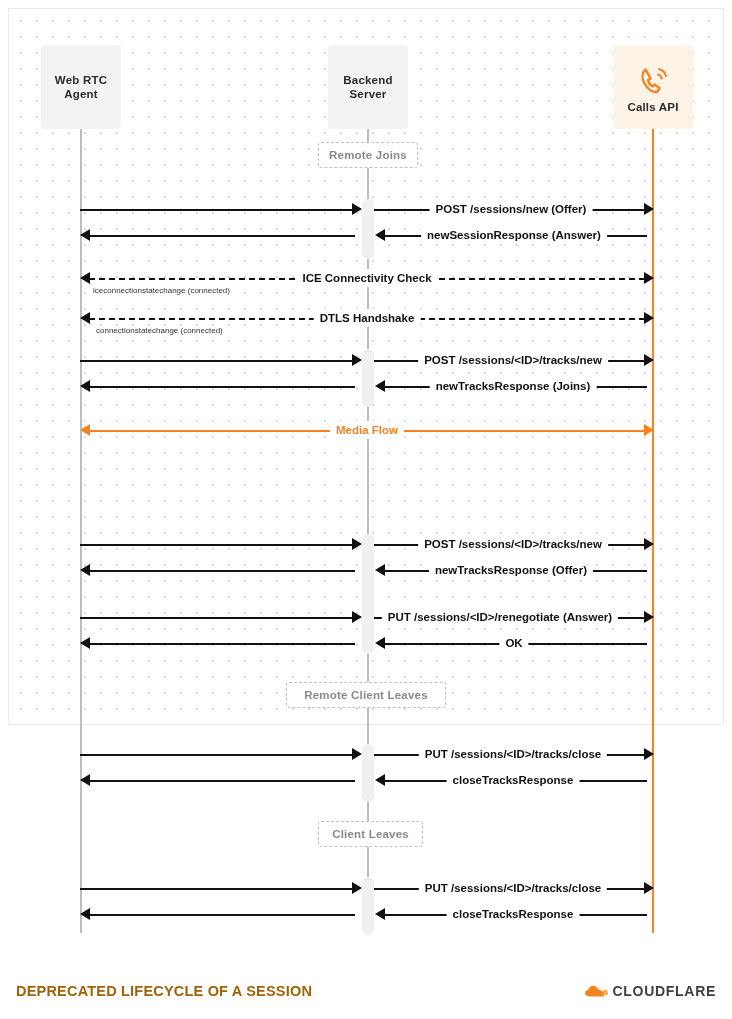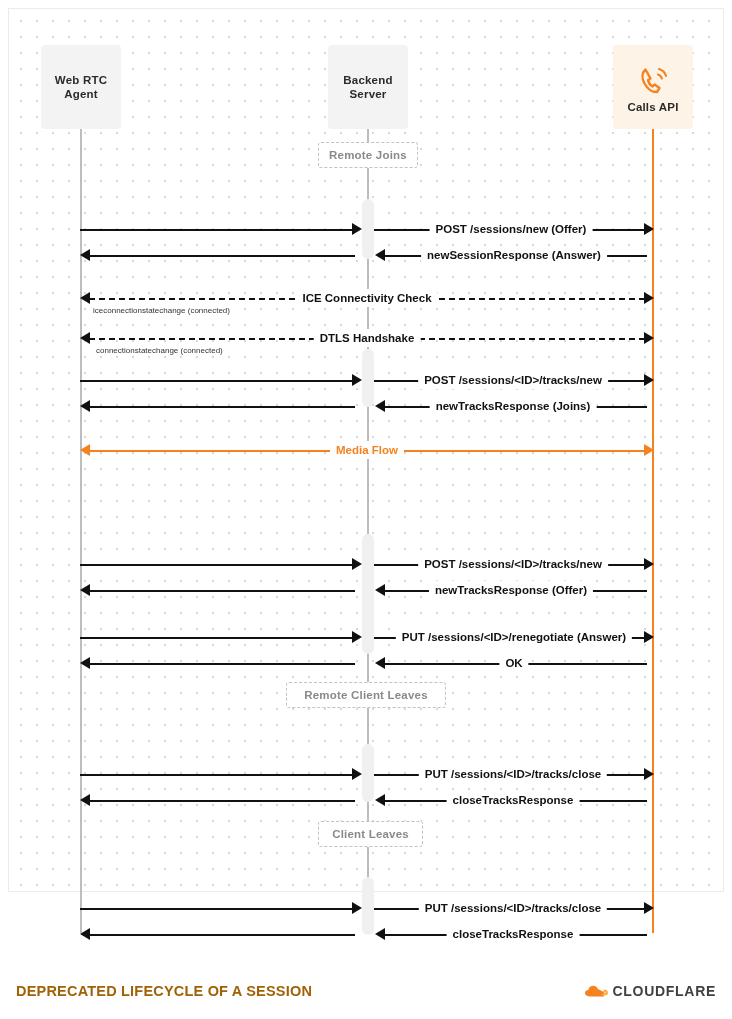--- a/index.html
+++ b/index.html
@@ -16,21 +16,21 @@
     height: 1019px;
     background: #ffffff;
     overflow: hidden;
     box-sizing: border-box;
   }
   #canvas {
     position: absolute;
     left: 8px;
     top: 8px;
     width: 716px;
-    height: 884px;
+    height: 717px;
     background-color: #ffffff;
     background-image: radial-gradient(#d8d8d8 1px, transparent 1.1px);
     background-size: 16px 16px;
     background-position: 4px 4px;
     border: 1px solid #ebebeb;
     box-sizing: border-box;
   }
   
   .actor-box {
     position: absolute;
@@ -85,21 +85,20 @@
     display: flex;
     align-items: center;
     justify-content: center;
     padding: 0 10px;
     height: 26px;
   }
   
   .arrow-row {
     position: absolute;
     height: 18px;
-    margin-top: 20px;
   }
   .arrow-line {
     position: absolute;
     top: 8px;
     height: 2px;
     background: #111111;
   }
   .arrow-line.dashed {
     height: 0;
     background: none;
@@ -297,21 +296,21 @@
       <div class="arrow-line" style="left:375px; width:263px;"></div>
       <div class="arrow-head left" style="left:366px;"></div>
       <div class="arrow-label" style="left:502px;">newTracksResponse (Offer)</div>
     </div>
 
     <div class="arrow-row" style="left:0; top:600px; width:716px;">
       <div class="arrow-line" style="left:71px; width:275px;"></div>
       <div class="arrow-head right" style="left:343px;"></div>
       <div class="arrow-line" style="left:365px; width:273px;"></div>
       <div class="arrow-head right" style="left:635px;"></div>
-      <div class="arrow-label" style="left:505px;">PUT /sessions/&lt;ID&gt;/renegotiate (Answer)</div>
+      <div class="arrow-label" style="left:491px;">PUT /sessions/&lt;ID&gt;/renegotiate (Answer)</div>
     </div>
 
     <div class="arrow-row" style="left:0; top:626px; width:716px;">
       <div class="arrow-line" style="left:80px; width:266px;"></div>
       <div class="arrow-head left" style="left:71px;"></div>
       <div class="arrow-line" style="left:375px; width:263px;"></div>
       <div class="arrow-head left" style="left:366px;"></div>
       <div class="arrow-label" style="left:505px;">OK</div>
     </div>
 

